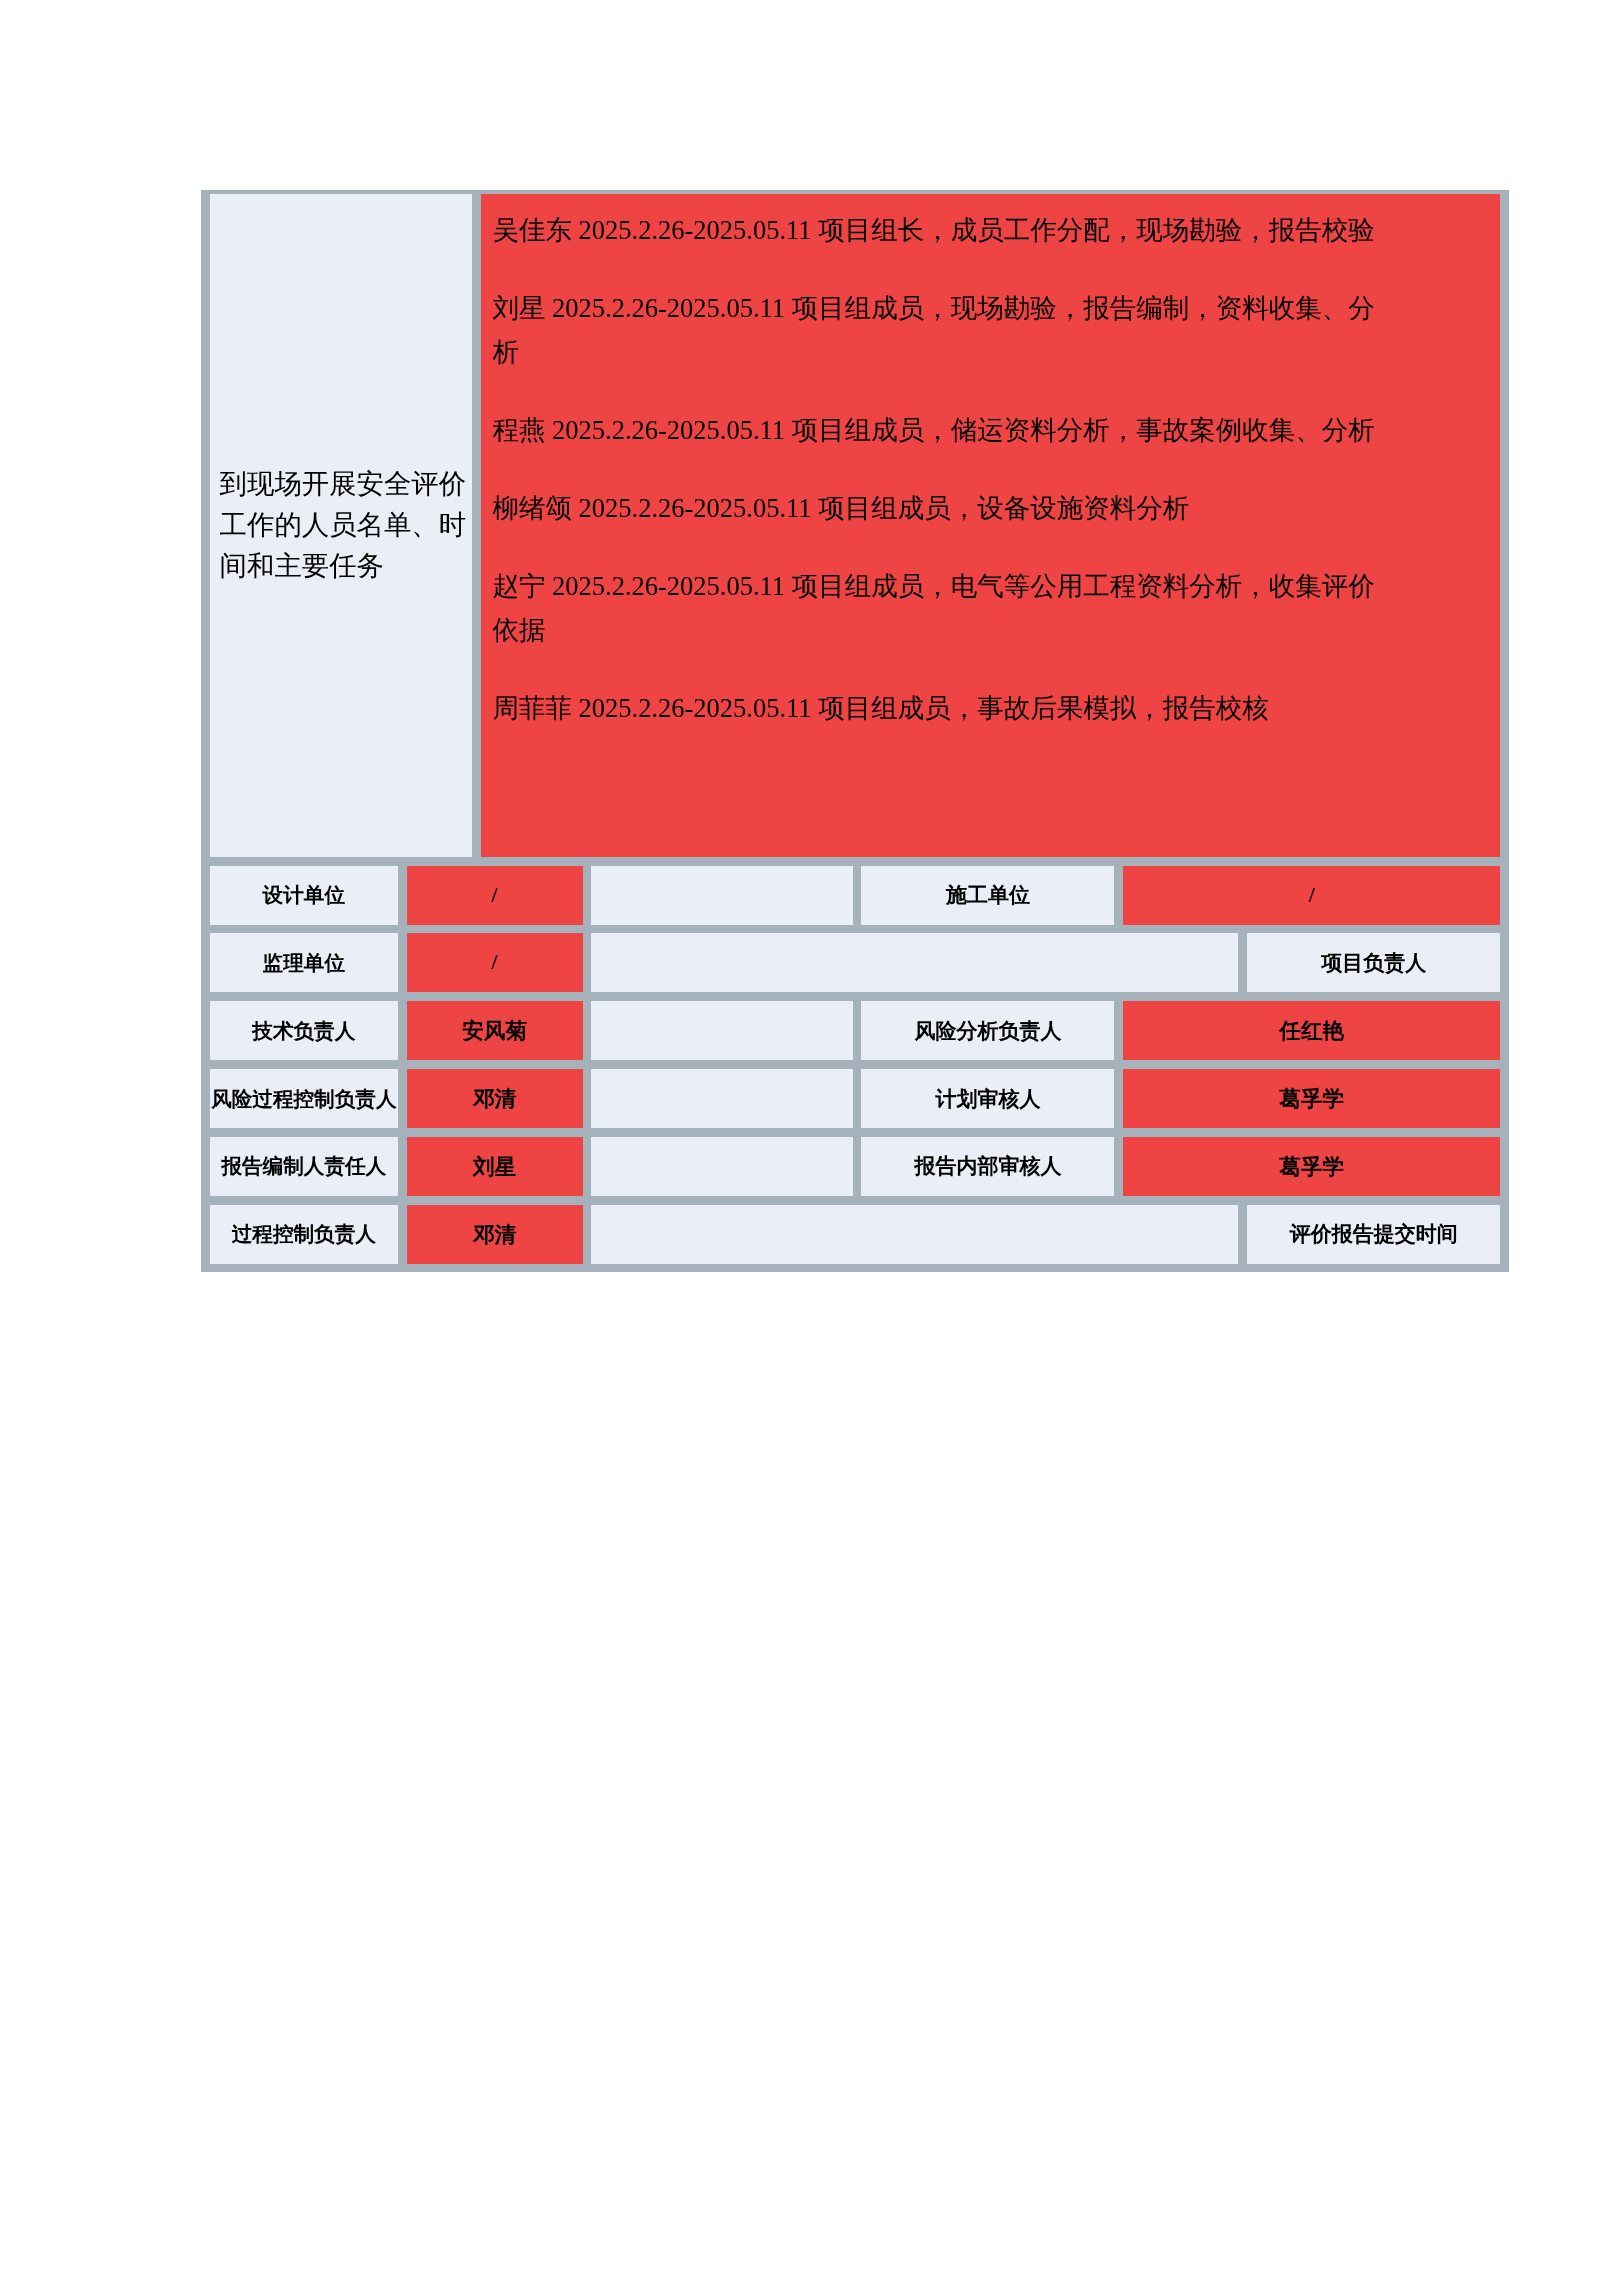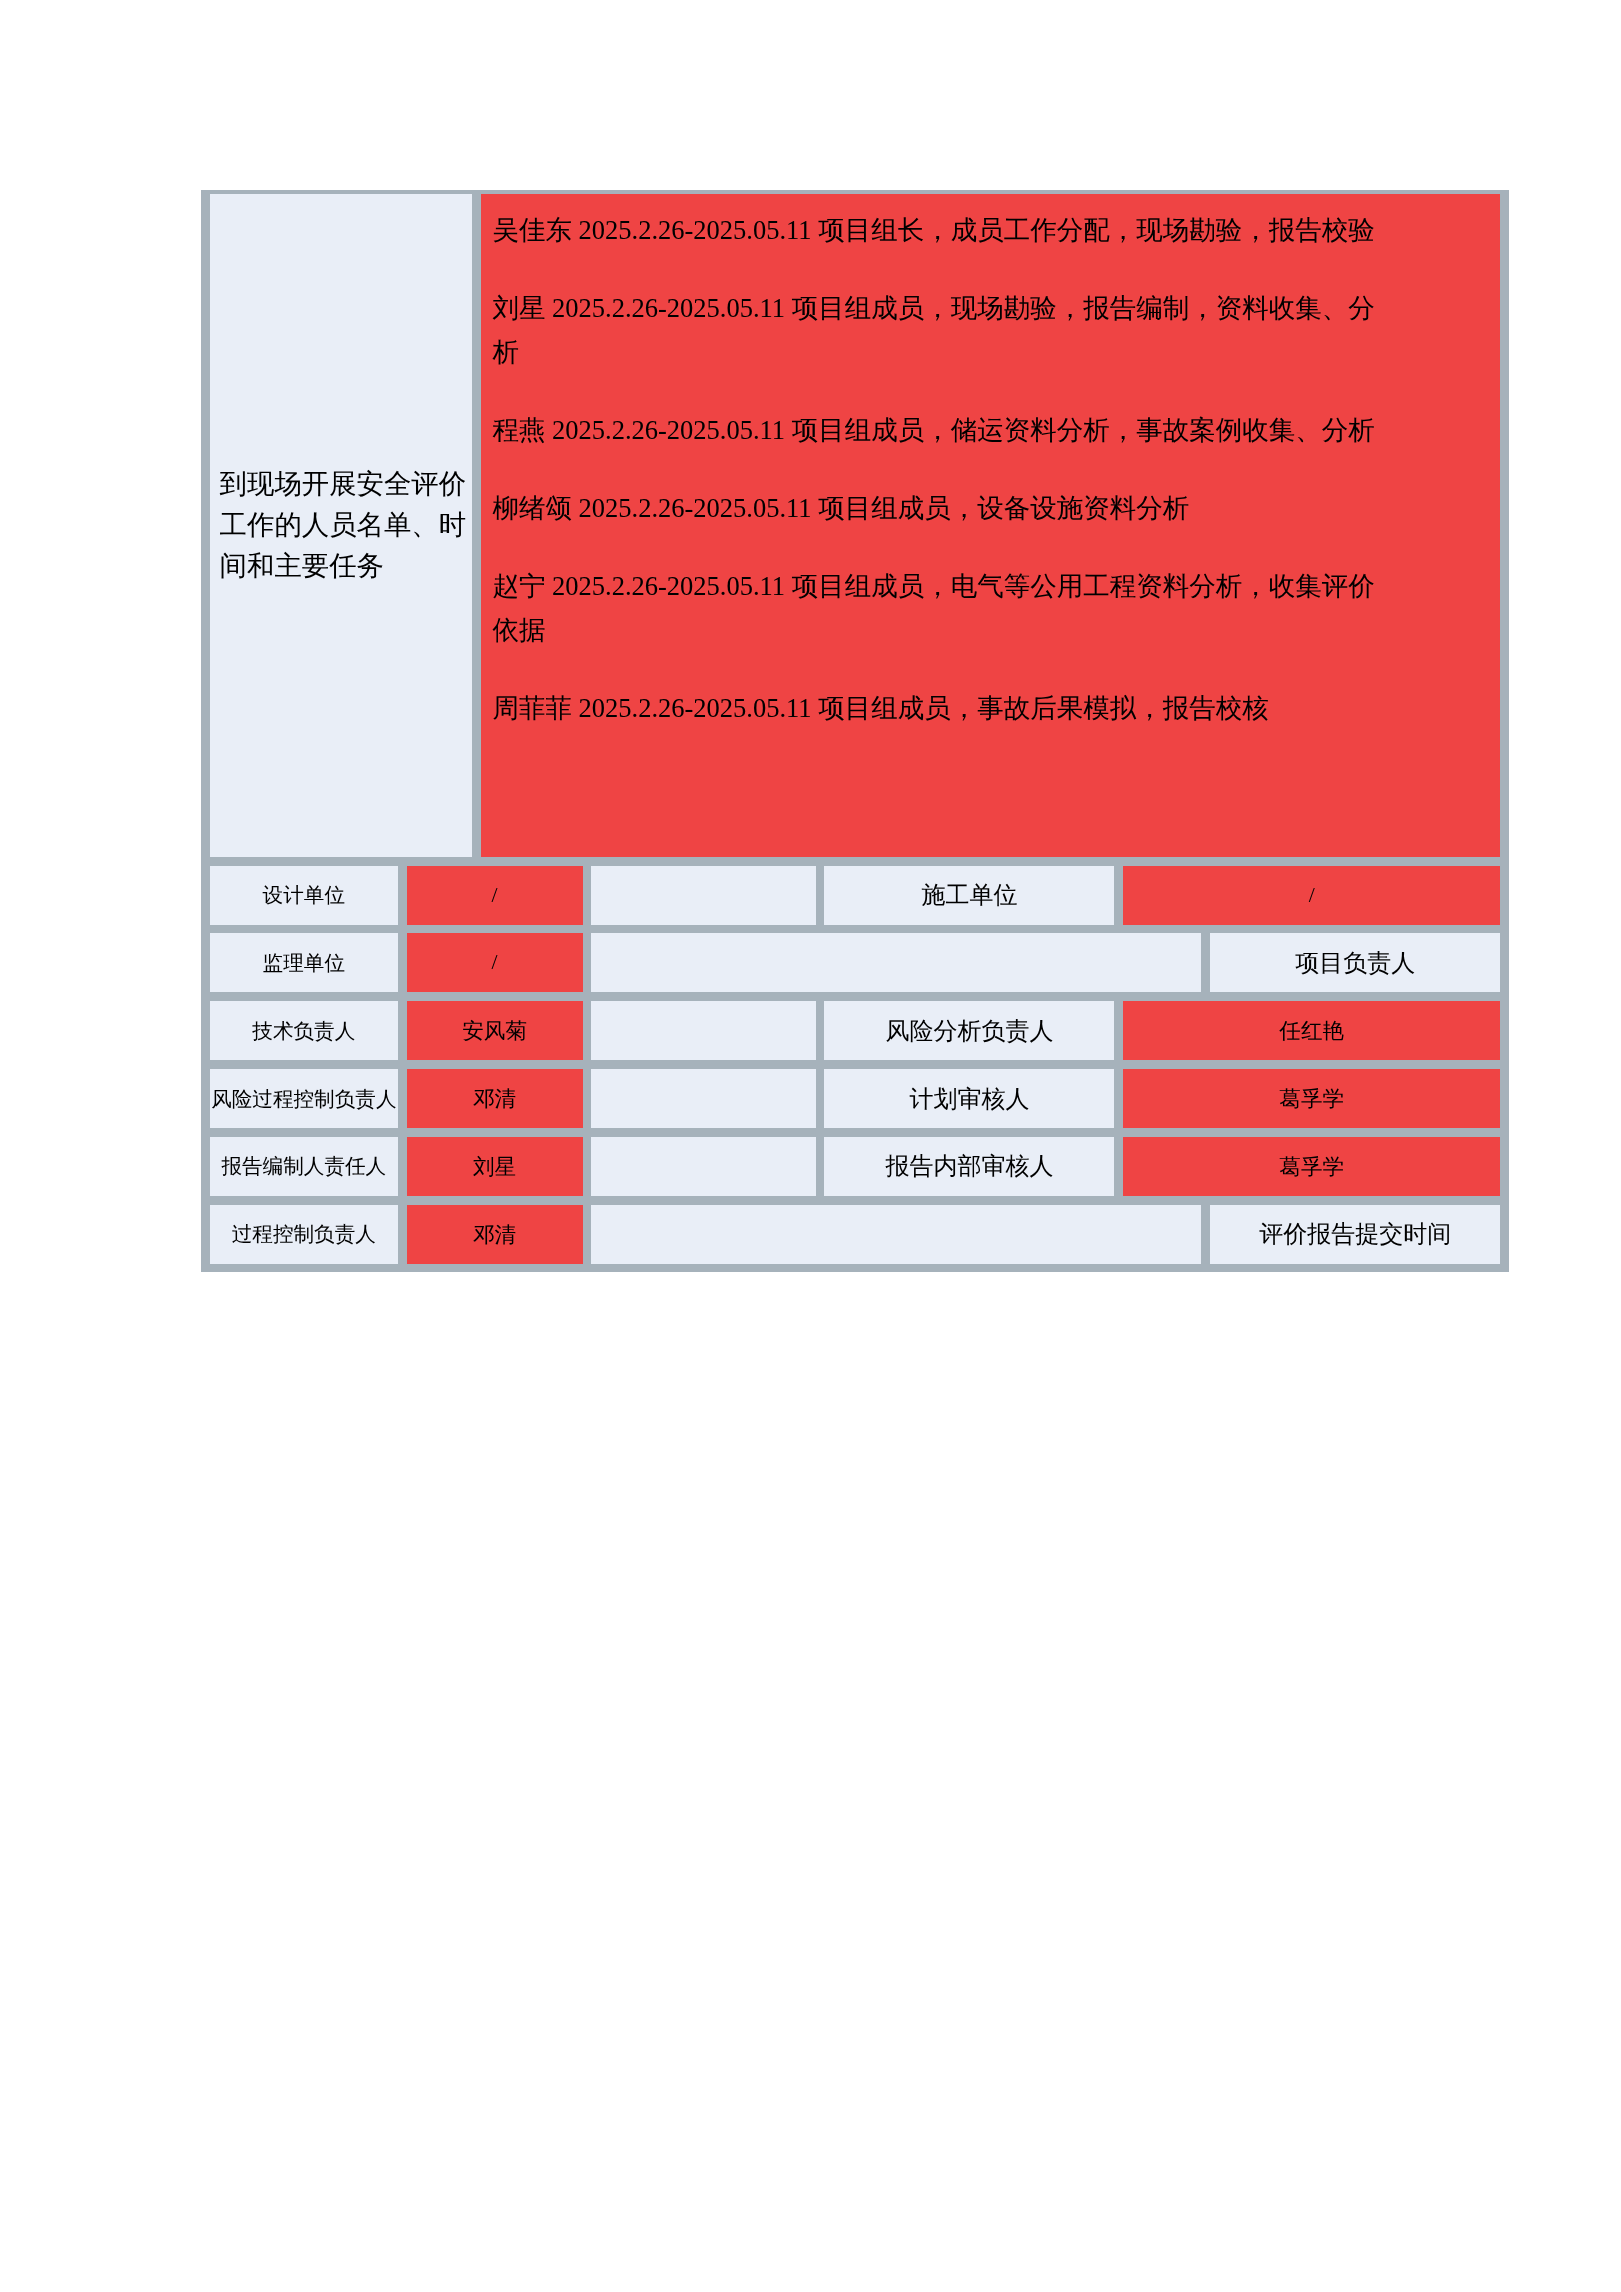--- a/index.html
+++ b/index.html
@@ -53,25 +53,26 @@
   .top-content p { margin: 0 0 34px 0; }
   .top-content p:last-child { margin-bottom: 0; }
 
   
   .info-row { height: 59px; }
   .info-row > .cell {
     display: flex;
     align-items: center;
     justify-content: center;
     text-align: center;
+    font-weight: bold;
   }
   .c1 { width: 188px; font-size: 20.6px; }
   .c2 { width: 176px; font-size: 21.6px; }
   .c-spacer { flex: 1; }
-  .c3 { width: 290px; font-size: 24px; }
+  .c3 { width: 253px; font-size: 21px; }
   .c4 { width: 377px; font-size: 21.6px; }
 </style>
 </head>
 <body>
 
 <div class="page">
   <div class="doc-table">
 
     <div class="t-row top-row">
       <div class="cell label-bg top-label">到现场开展安全评价工作的人员名单、时间和主要任务</div>

